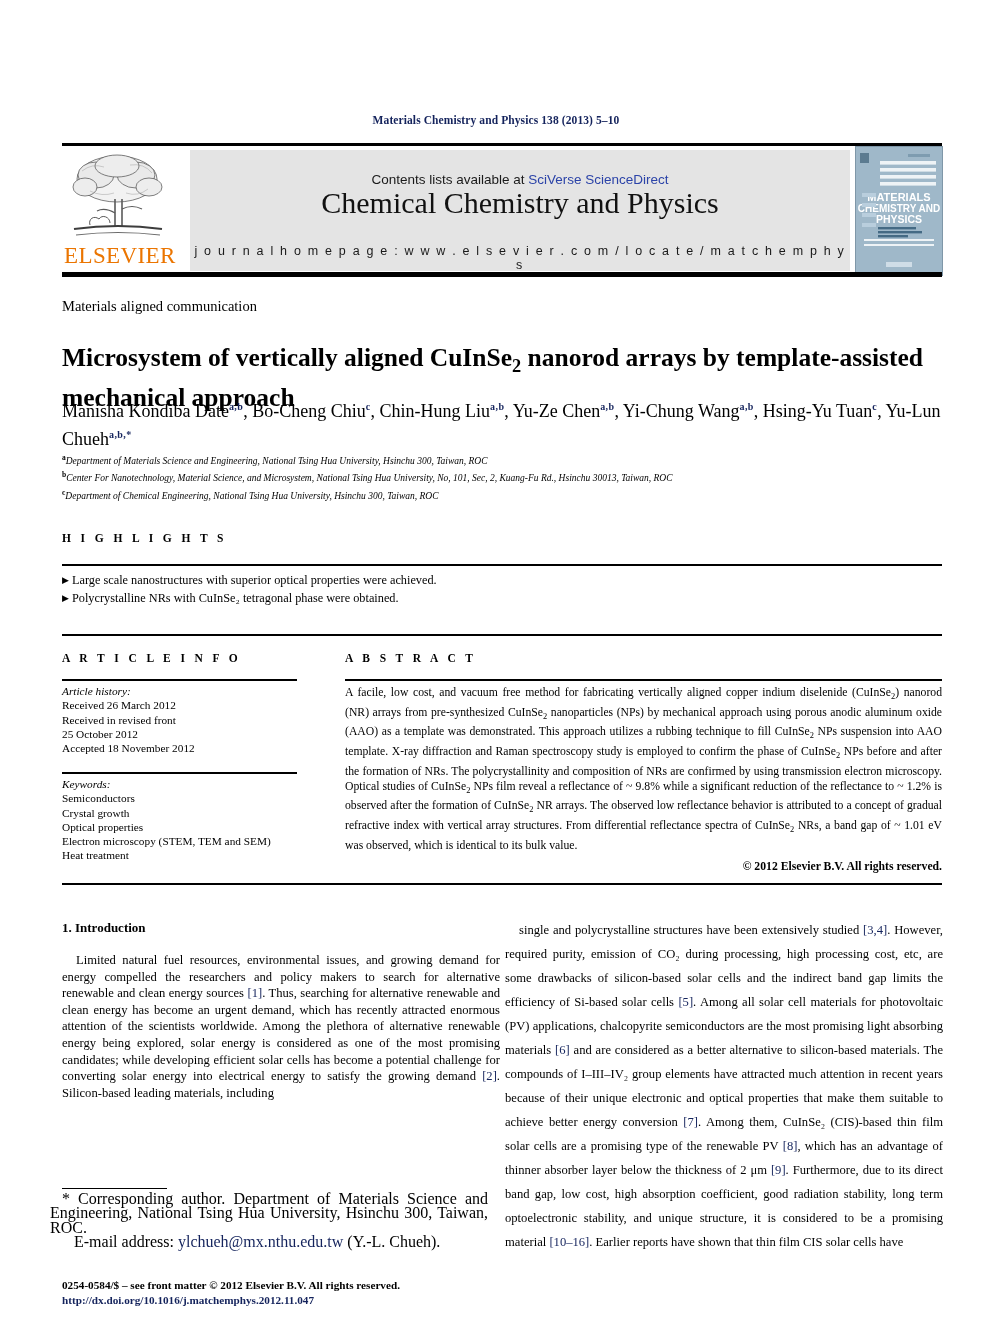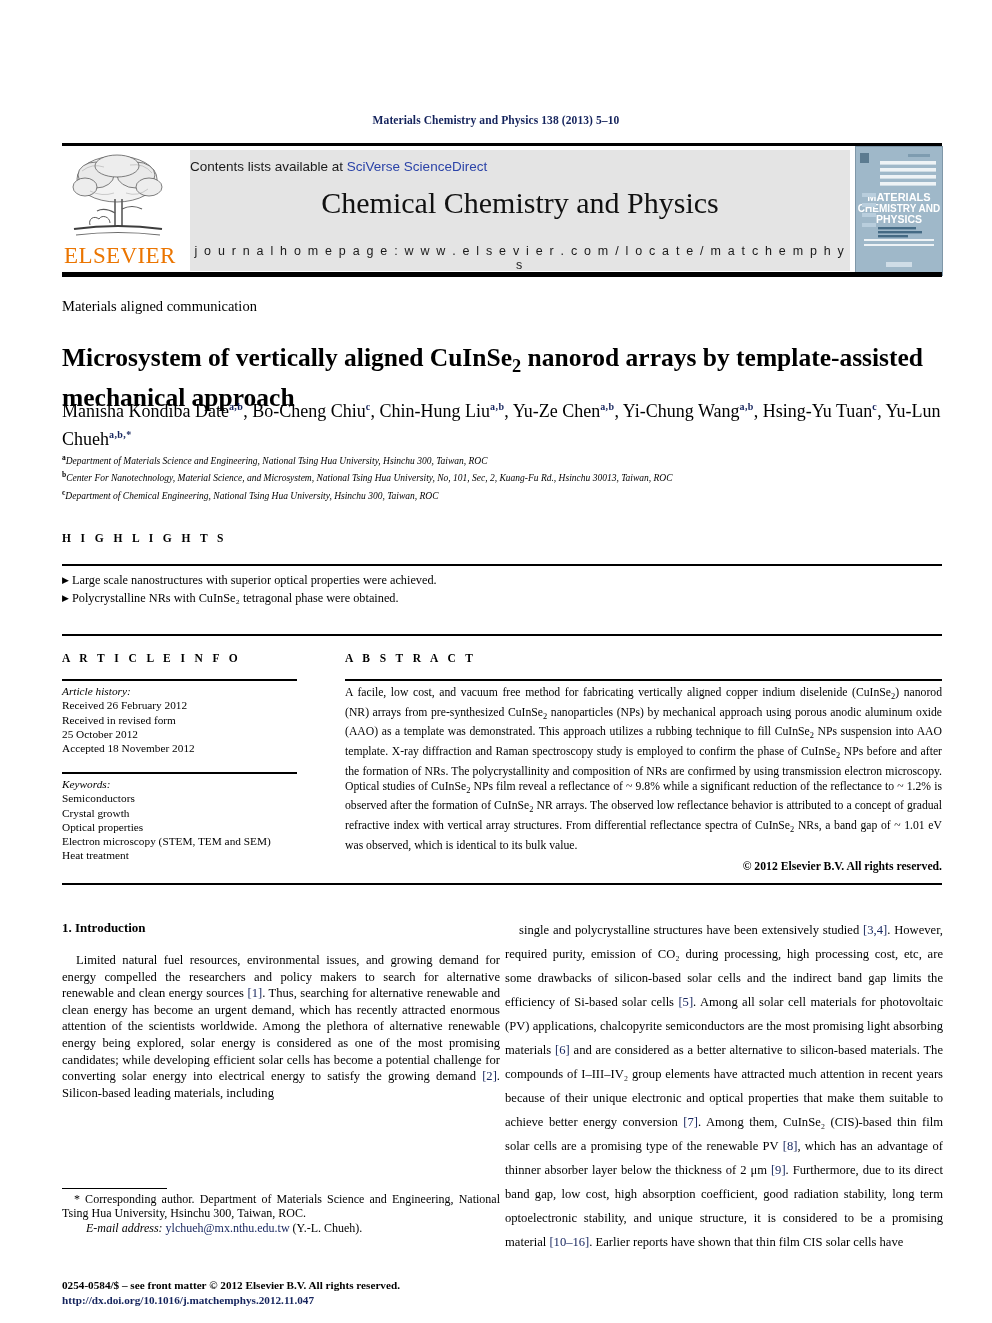--- a/index.html
+++ b/index.html
@@ -79,23 +79,23 @@
   }
   .banner {
     position: absolute;
     left: 128px; top: 7px;
     width: 660px;
     height: 121px;
     background: #e4e4e4;
   }
   .banner-line1 {
     position: absolute;
-    left: 0; top: 9px;
+    left: 0; top: 22px;
     width: 660px;
-    text-align: left;
+    text-align: center;
     font-family: "Liberation Sans", sans-serif;
     font-size: 13.5px;
     color: #1a1a1a;
   }
   .banner-line1 .sd {
     color: #2b43a8;
   }
   .banner-title {
     position: absolute;
     left: 0; top: 36px;
@@ -302,27 +302,27 @@
 
   
   .fn-rule {
     position: absolute;
     left: 62px; top: 1148px;
     width: 105px; height: 1.2px;
     background: #000;
   }
   .footnote {
     position: absolute;
-    left: 62px; top: 1152px;
+    left: 50px; top: 1152px;
     width: 438px;
-    font-size: 12px;
+    font-size: 16px;
     line-height: 14.4px;
     text-align: justify;
   }
-  .footnote .email-lbl { font-style: italic; }
+  .footnote .email-lbl { }
   .footnote .email { color: #14235c; }
   .imprint {
     position: absolute;
     left: 62px; top: 1238px;
     width: 470px;
     font-size: 11.2px;
     line-height: 14.6px;
     font-weight: bold;
   }
   .imprint .doi { color: #14235c; font-weight: bold; }
@@ -422,22 +422,22 @@
   <div class="hl-list">
       <div><span class="hl-arrow">▶</span><span>Large scale nanostructures with superior optical properties were achieved.</span></div>
       <div><span class="hl-arrow">▶</span><span>Polycrystalline NRs with CuInSe₂ tetragonal phase were obtained.</span></div>
     </div>
   <div class="hl-rule-bottom"></div>
 
   <div class="info-head">A R T I C L E   I N F O</div>
   <div class="info-rule"></div>
   <div class="info-history">
       <div class="it">Article history:</div>
-      <div>Received 26 February 2012</div>
-      <div>Received in revised form</div>
+      <div>Received 26 March 2012</div>
+      <div>Received in revised front</div>
       <div>25 October 2012</div>
       <div>Accepted 18 November 2012</div>
     </div>
   <div class="kw-rule"></div>
   <div class="info-keywords">
       <div class="it">Keywords:</div>
       <div>Semiconductors</div>
       <div>Crystal growth</div>
       <div>Optical properties</div>
       <div>Electron microscopy (STEM, TEM and SEM)</div>

